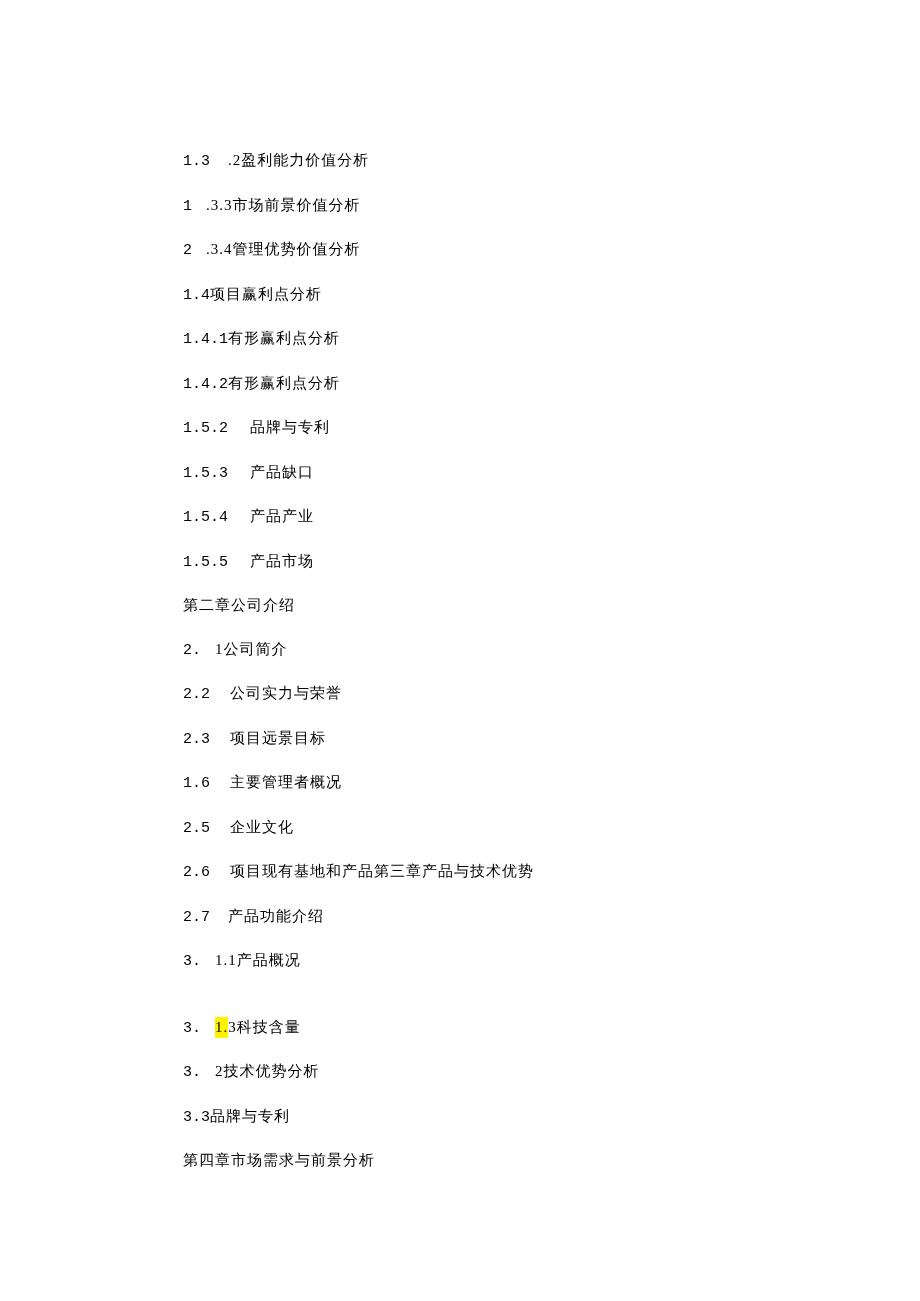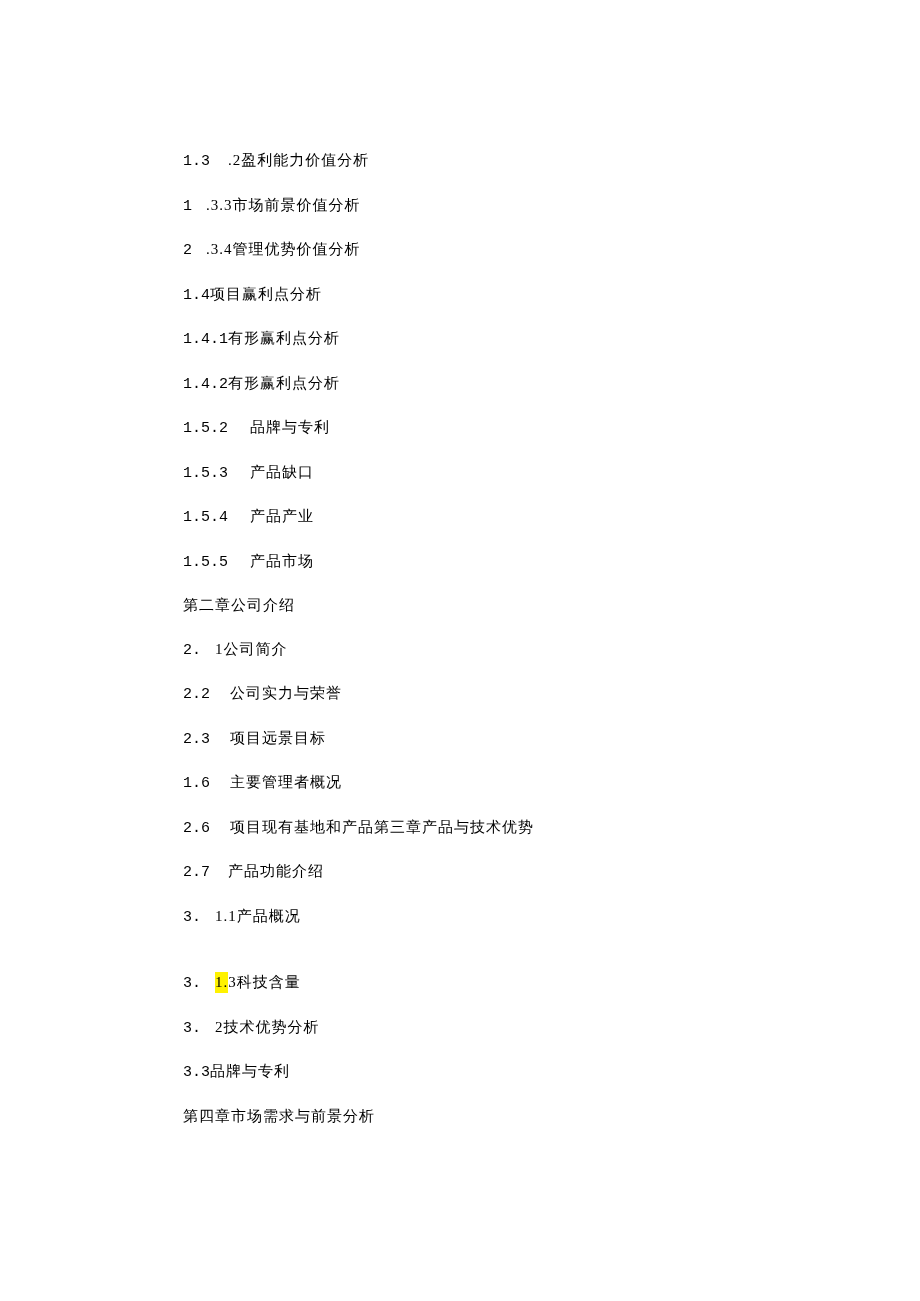--- a/index.html
+++ b/index.html
@@ -48,20 +48,21 @@
     <div class="toc-line"><span class="num">1.4.2</span><span>有形赢利点分析</span></div>
     <div class="toc-line"><span class="num">1.5.2</span><span class="gap" style="width: 22px;"></span><span>品牌与专利</span></div>
     <div class="toc-line"><span class="num">1.5.3</span><span class="gap" style="width: 22px;"></span><span>产品缺口</span></div>
     <div class="toc-line"><span class="num">1.5.4</span><span class="gap" style="width: 22px;"></span><span>产品产业</span></div>
     <div class="toc-line"><span class="num">1.5.5</span><span class="gap" style="width: 22px;"></span><span>产品市场</span></div>
     <div class="toc-line"><span>第二章公司介绍</span></div>
     <div class="toc-line"><span class="num">2.</span><span class="gap" style="width: 14px;"></span><span>1公司简介</span></div>
     <div class="toc-line"><span class="num">2.2</span><span class="gap" style="width: 20px;"></span><span>公司实力与荣誉</span></div>
     <div class="toc-line"><span class="num">2.3</span><span class="gap" style="width: 20px;"></span><span>项目远景目标</span></div>
     <div class="toc-line"><span class="num">1.6</span><span class="gap" style="width: 20px;"></span><span>主要管理者概况</span></div>
+    <div class="toc-line"><span class="num">2.5</span><span class="gap" style="width: 20px;"></span><span>企业文化</span></div>
     <div class="toc-line"><span class="num">2.6</span><span class="gap" style="width: 20px;"></span><span>项目现有基地和产品第三章产品与技术优势</span></div>
     <div class="toc-line"><span class="num">2.7</span><span class="gap" style="width: 18px;"></span><span>产品功能介绍</span></div>
     <div class="toc-line"><span class="num">3.</span><span class="gap" style="width: 14px;"></span><span>1.1产品概况</span></div>
     <div class="spacer"></div>
     <div class="toc-line"><span class="num">3.</span><span class="gap" style="width: 14px;"></span><span class="highlight">1.</span><span>3科技含量</span></div>
     <div class="toc-line"><span class="num">3.</span><span class="gap" style="width: 14px;"></span><span>2技术优势分析</span></div>
     <div class="toc-line"><span class="num">3.3</span><span>品牌与专利</span></div>
     <div class="toc-line"><span>第四章市场需求与前景分析</span></div>
   </div>
 

